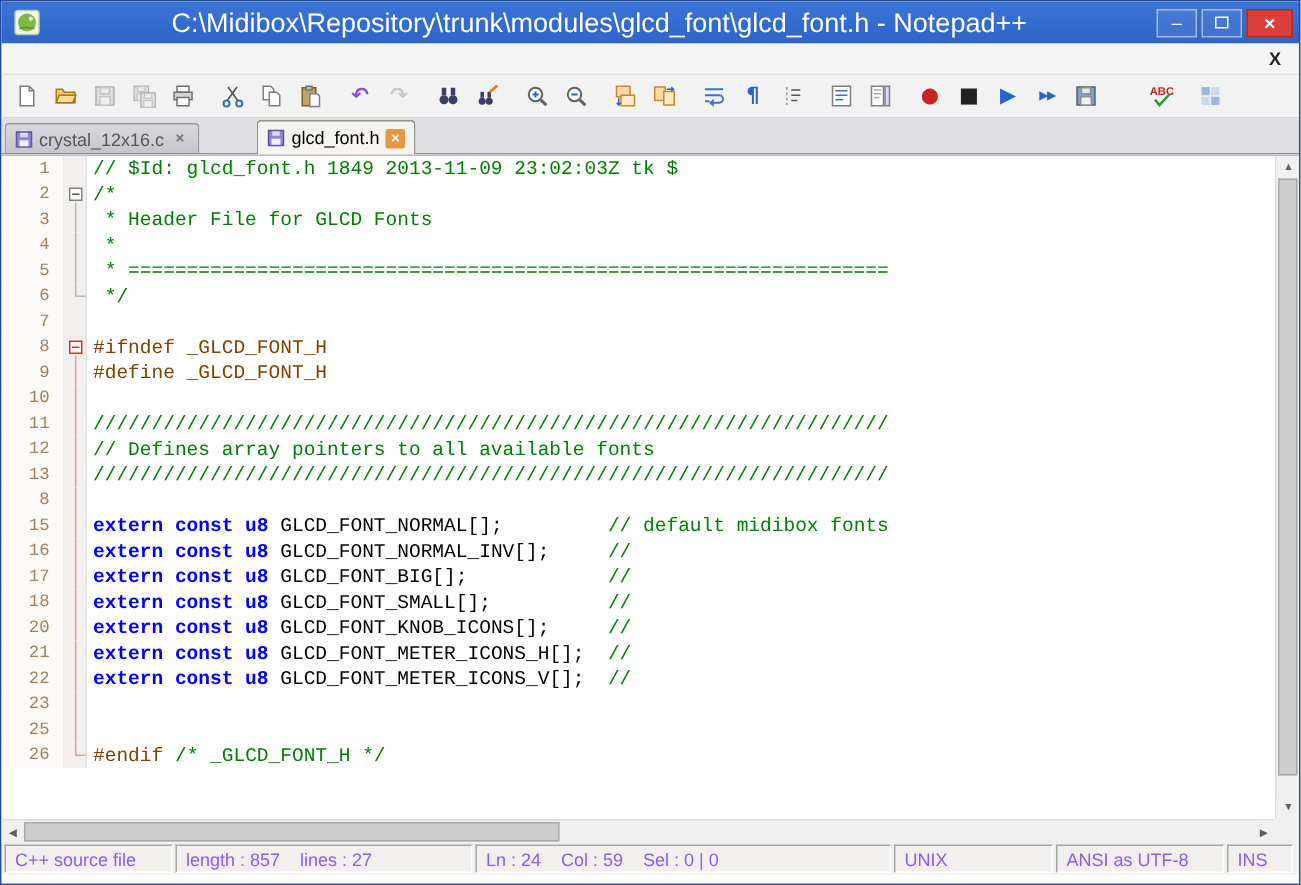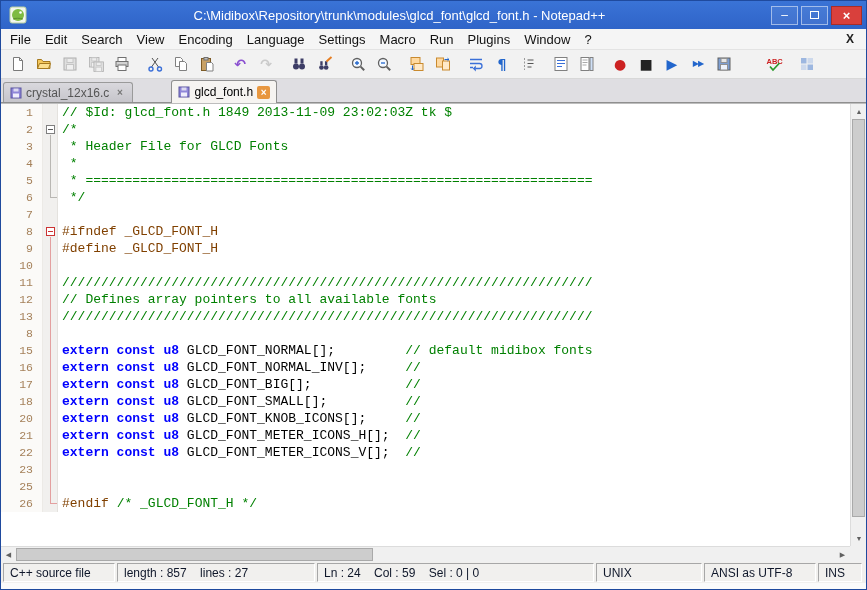--- a/index.html
+++ b/index.html
@@ -6,21 +6,21 @@
   *{box-sizing:border-box;}
   .window{
     width:867px;height:590px;background:#f0f0f0;
     border:1px solid #1f4a9e;display:flex;flex-direction:column;
     font-family:"Liberation Sans","DejaVu Sans",sans-serif;overflow:hidden;
   }
   
   .titlebar{height:28px;flex:0 0 28px;background:linear-gradient(#3a73d6,var(--titlebar));
     display:flex;align-items:center;padding:0 4px;color:#fff;}
   .app-icon{width:18px;height:18px;margin:0 4px;display:inline-flex;}
-  .title{flex:1;text-align:center;font-size:13px;white-space:nowrap;overflow:hidden;text-overflow:ellipsis;}
+  .title{flex:1;text-align:center;font-size:18px;white-space:nowrap;overflow:hidden;text-overflow:ellipsis;}
   .caption-buttons{display:flex;align-items:center;}
   .cap{width:27px;height:19px;margin-left:3px;display:flex;align-items:center;justify-content:center;
     color:#fff;font-size:12px;line-height:1;border:1px solid rgba(255,255,255,.5);background:rgba(255,255,255,.08);cursor:default;}
   .cap .maxbox{display:inline-block;width:9px;height:8px;border:1px solid #fff;}
   .cap.close{background:var(--close-red);border-color:#a92c28;width:31px;font-size:13px;font-weight:bold;}
   
   .menubar{height:21px;flex:0 0 21px;background:#f5f5f5;display:flex;align-items:center;
     font-size:13px;color:#111;border-bottom:1px solid #e3e3e3;padding:0 2px;}
   .menu-items{display:flex;align-items:center;height:100%;}
   .menu-item{padding:0 7px;height:100%;display:flex;align-items:center;cursor:default;}
@@ -73,21 +73,21 @@
   .hscroll{position:absolute;left:0;right:16px;bottom:0;height:16px;background:#f0f0f0;border-top:1px solid #dcdcdc;}
   .sarrow{position:absolute;width:16px;height:15px;display:flex;align-items:center;justify-content:center;
     font-size:7px;color:#606060;background:#f0f0f0;}
   .sarrow.up{top:0;} .sarrow.down{bottom:0;}
   .sarrow.left{left:0;top:0;height:16px;width:15px;} .sarrow.right{right:0;top:0;height:16px;width:15px;}
   .vthumb{position:absolute;left:1px;right:1px;top:15px;height:calc(100% - 44px);background:#cdcdcd;border:1px solid #a9a9a9;}
   .hthumb{position:absolute;top:1px;bottom:1px;left:15px;width:42%;background:#cdcdcd;border:1px solid #a9a9a9;}
   .scorner{position:absolute;right:0;bottom:0;width:16px;height:16px;background:#f0f0f0;}
   
   .statusbar{height:21px;flex:0 0 21px;background:#f1f0ee;display:flex;align-items:stretch;
-    font-size:12px;color:#0f172a;padding:1px 2px;}
+    font-size:12px;color:#8b5cf6;padding:1px 2px;}
   .scell{white-space:pre;display:flex;align-items:center;padding:0 6px;margin-right:2px;
     border:1px solid;border-color:#a7a7a7 #ffffff #ffffff #a7a7a7;overflow:hidden;}
   .bottom-strip{flex:0 0 6px;background:#fbfbfb;}
 </style>
 </head>
 <body>
 
 <div class="window">
 
   <div class="titlebar">
@@ -103,34 +103,20 @@
     <span class="caption-buttons">
       <span class="cap">–</span>
       <span class="cap">
           <span class="maxbox"></span>
         </span>
       <span class="cap close">×</span>
     </span>
   </div>
 
   <div class="menubar">
-    <span class="menu-items">
-        <span class="menu-item">File</span>
-        <span class="menu-item">Edit</span>
-        <span class="menu-item">Search</span>
-        <span class="menu-item">View</span>
-        <span class="menu-item">Encoding</span>
-        <span class="menu-item">Language</span>
-        <span class="menu-item">Settings</span>
-        <span class="menu-item">Macro</span>
-        <span class="menu-item">Run</span>
-        <span class="menu-item">Plugins</span>
-        <span class="menu-item">Window</span>
-        <span class="menu-item">?</span>
-      </span>
     <span class="menu-x">X</span>
   </div>
 
   <div class="toolbar">
       <button class="tb">
         <svg width="18" height="18" viewBox="0 0 18 18">
           <path d="M4.5 2.5h6l3 3v10h-9z" fill="#ffffff" stroke="#7a7a7a"></path>
           <path d="M10.5 2.5v3h3" fill="none" stroke="#7a7a7a"></path>
         </svg>
       </button>

